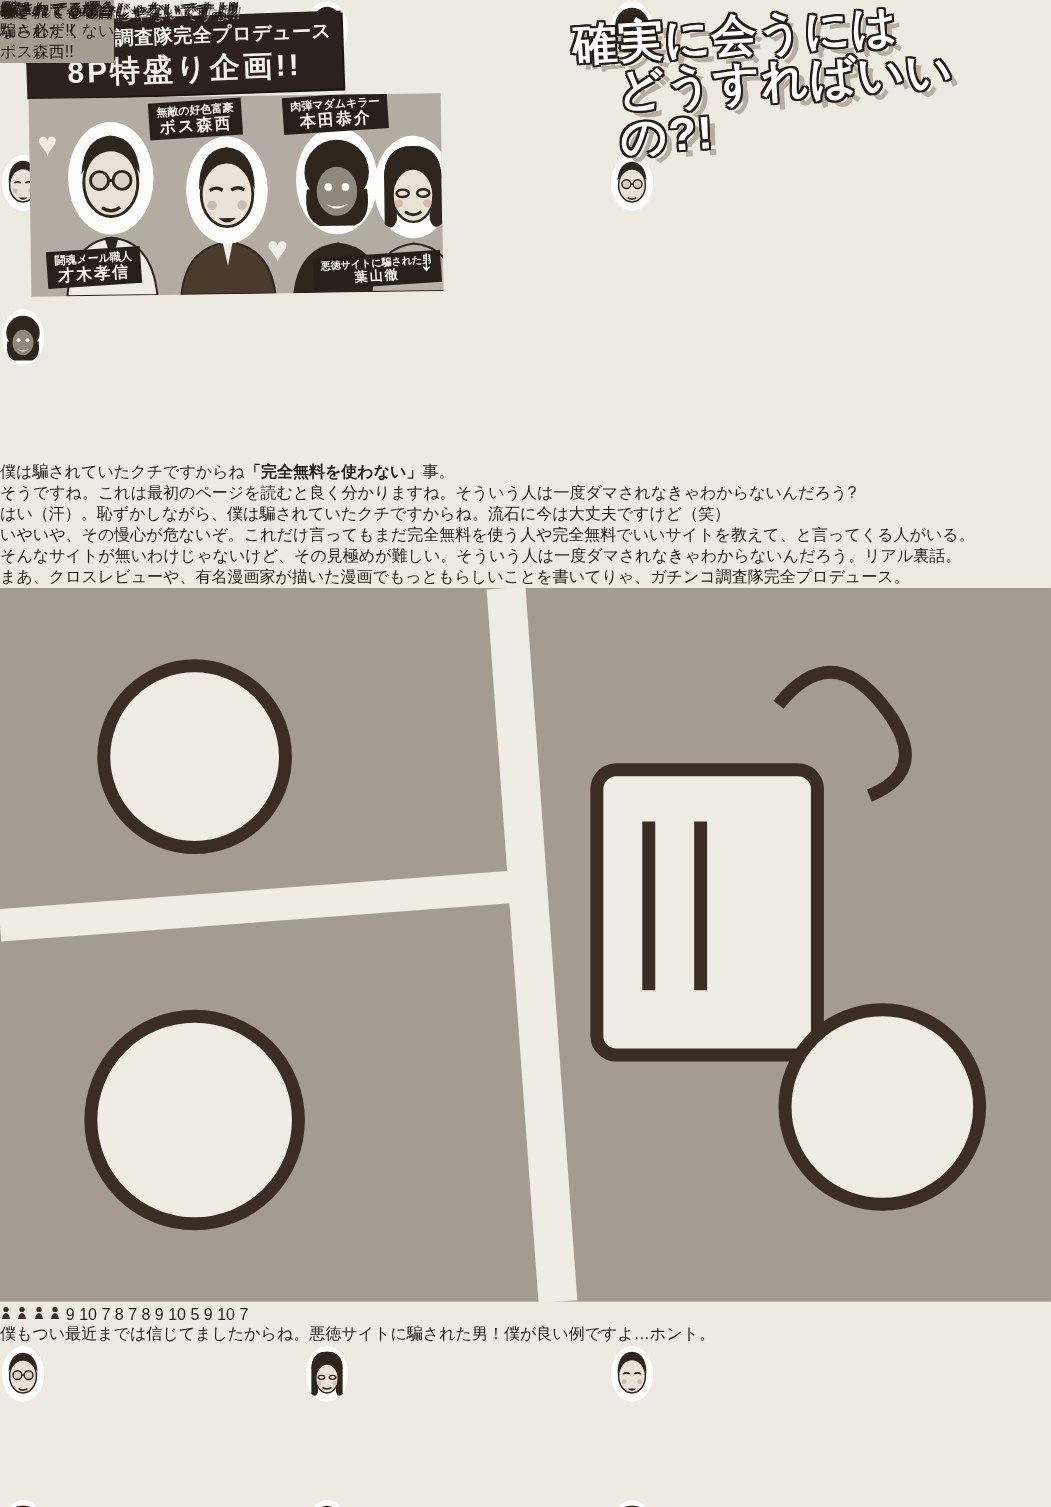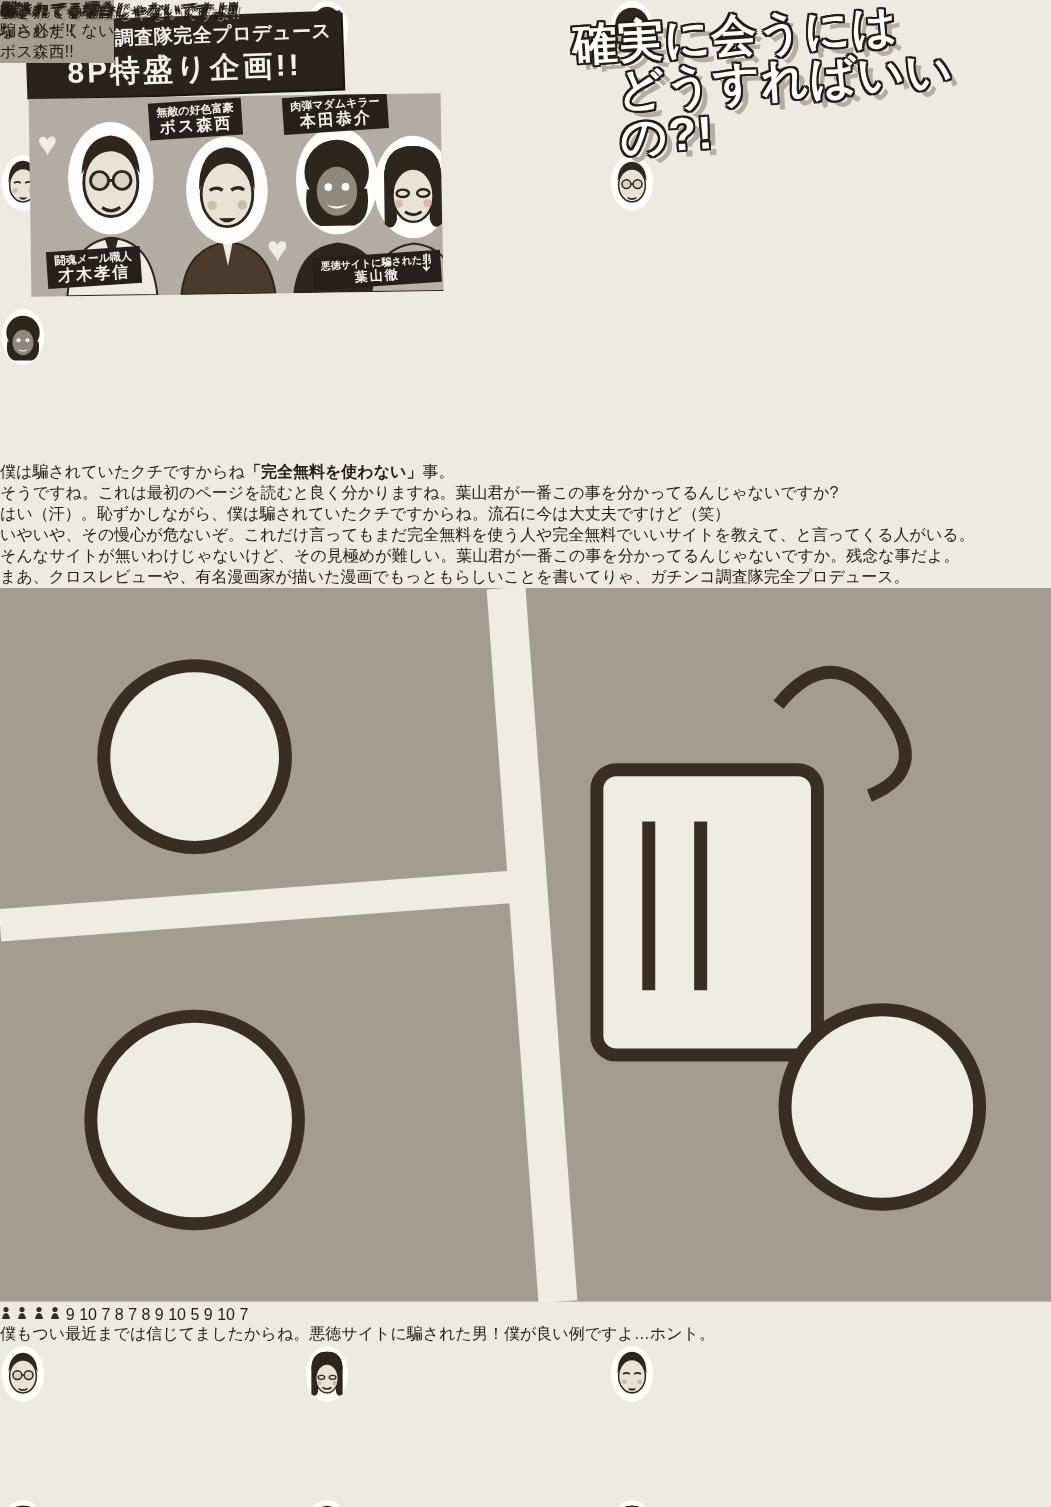--- a/index.html
+++ b/index.html
@@ -243,24 +243,24 @@
       </svg>
     <svg class="face" style="left:84%">
         <use href="#f-glasses" width="46" height="58"></use>
       </svg>
     <svg class="face" style="left:94%">
         <use href="#f-afro" width="46" height="58"></use>
       </svg>
   </div>
   <div id="vtext-1" class="vtext">
     <p><span>僕は騙されていたクチですからね</span><b class="em">「完全無料を使わない」</b><span>事。</span></p>
-    <p><span>そうですね。これは最初のページを読むと良く分かりますね。葉山君が一番この事を分かってるんじゃないですか?</span></p>
+    <p><span>そうですね。これは最初のページを読むと良く分かりますね。そういう人は一度ダマされなきゃわからないんだろう?</span></p>
     <p><span>はい（汗）。恥ずかしながら、僕は騙されていたクチですからね。流石に今は大丈夫ですけど（笑）</span></p>
     <p><span>いやいや、その慢心が危ないぞ。これだけ言ってもまだ完全無料を使う人や完全無料でいいサイトを教えて、と言ってくる人がいる。</span></p>
-    <p><span>そんなサイトが無いわけじゃないけど、その見極めが難しい。葉山君が一番この事を分かってるんじゃないですか。残念な事だよ。</span></p>
+    <p><span>そんなサイトが無いわけじゃないけど、その見極めが難しい。そういう人は一度ダマされなきゃわからないんだろう。リアル裏話。</span></p>
     <p><span>まあ、クロスレビューや、有名漫画家が描いた漫画でもっともらしいことを書いてりゃ、ガチンコ調査隊完全プロデュース。</span></p>
     <span id="insets">
       <svg id="manga-panel" viewBox="0 0 162 110">
         <rect x="0" y="0" width="162" height="110" fill="#a49c90"></rect>
         <line x1="78" y1="0" x2="86" y2="110" stroke="#efece4" stroke-width="6"></line>
         <line x1="0" y1="52" x2="80" y2="46" stroke="#efece4" stroke-width="5"></line>
         <rect x="92" y="28" width="34" height="44" rx="3" fill="#efece4" stroke="#3a2e24" stroke-width="2"></rect>
         <line x1="100" y1="36" x2="100" y2="62" stroke="#3a2e24" stroke-width="2"></line>
         <line x1="108" y1="36" x2="108" y2="62" stroke="#3a2e24" stroke-width="2"></line>
         <circle cx="30" cy="26" r="14" fill="#efece4" stroke="#3a2e24" stroke-width="2"></circle>

